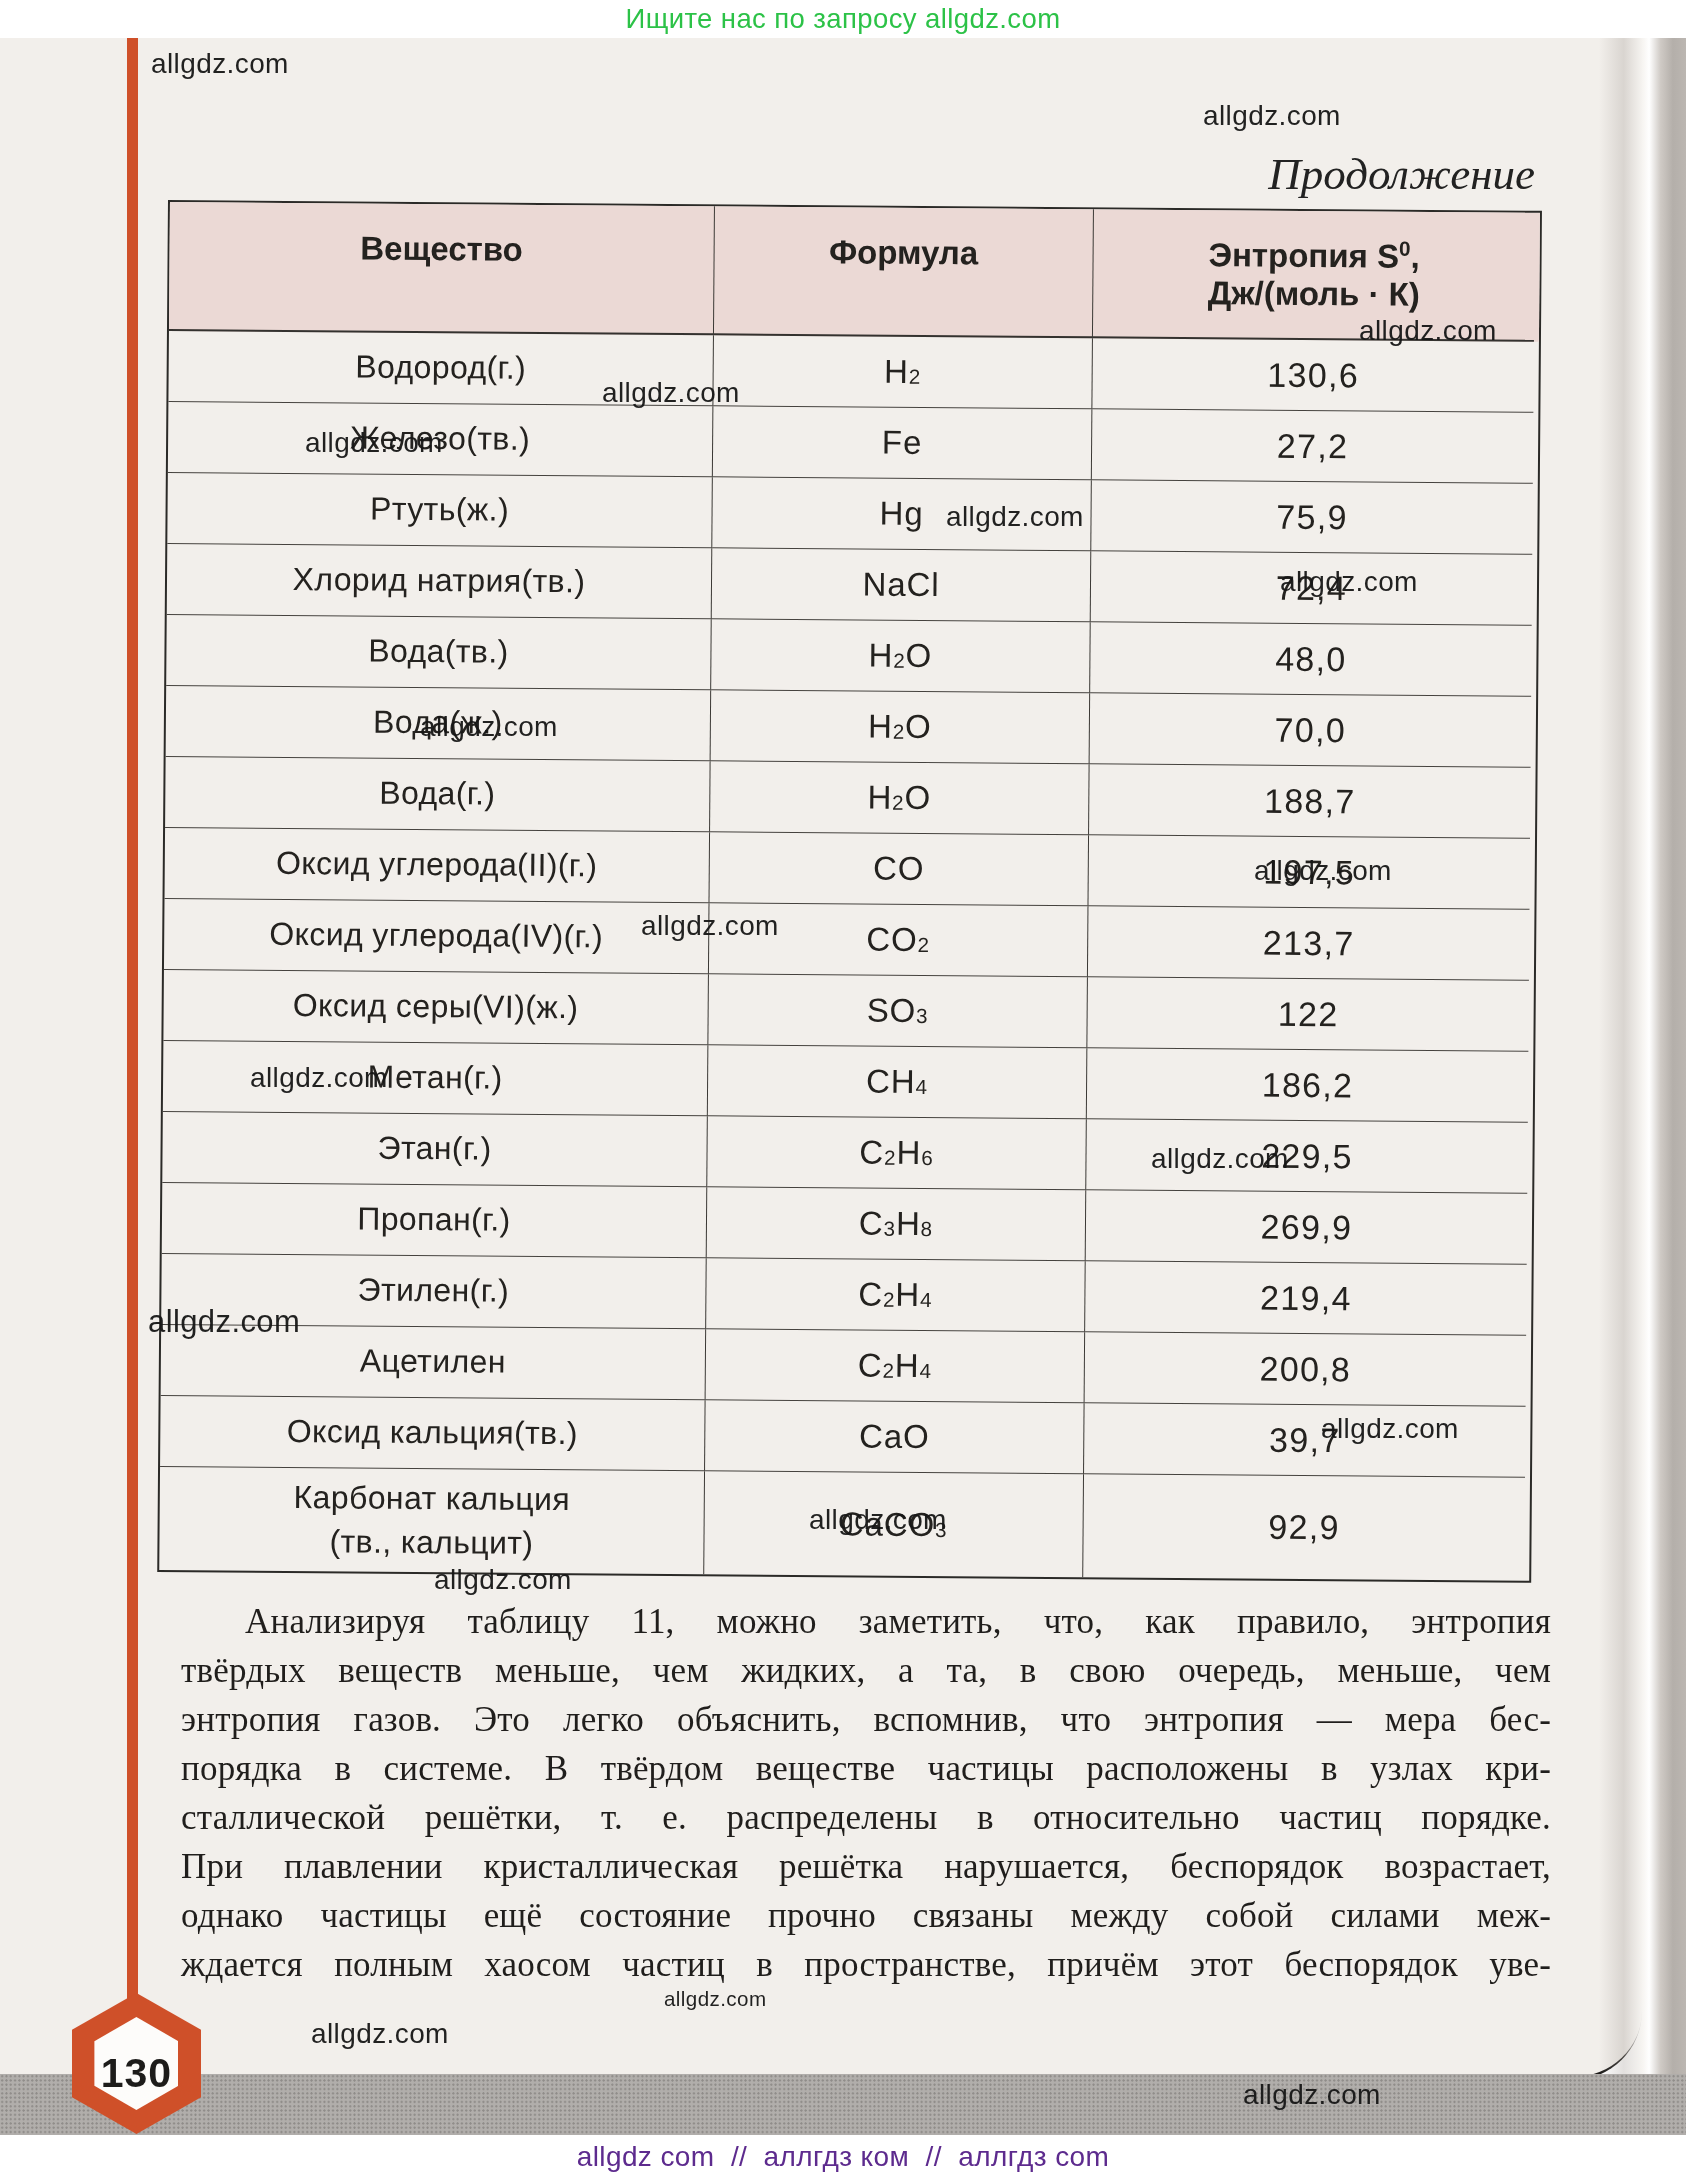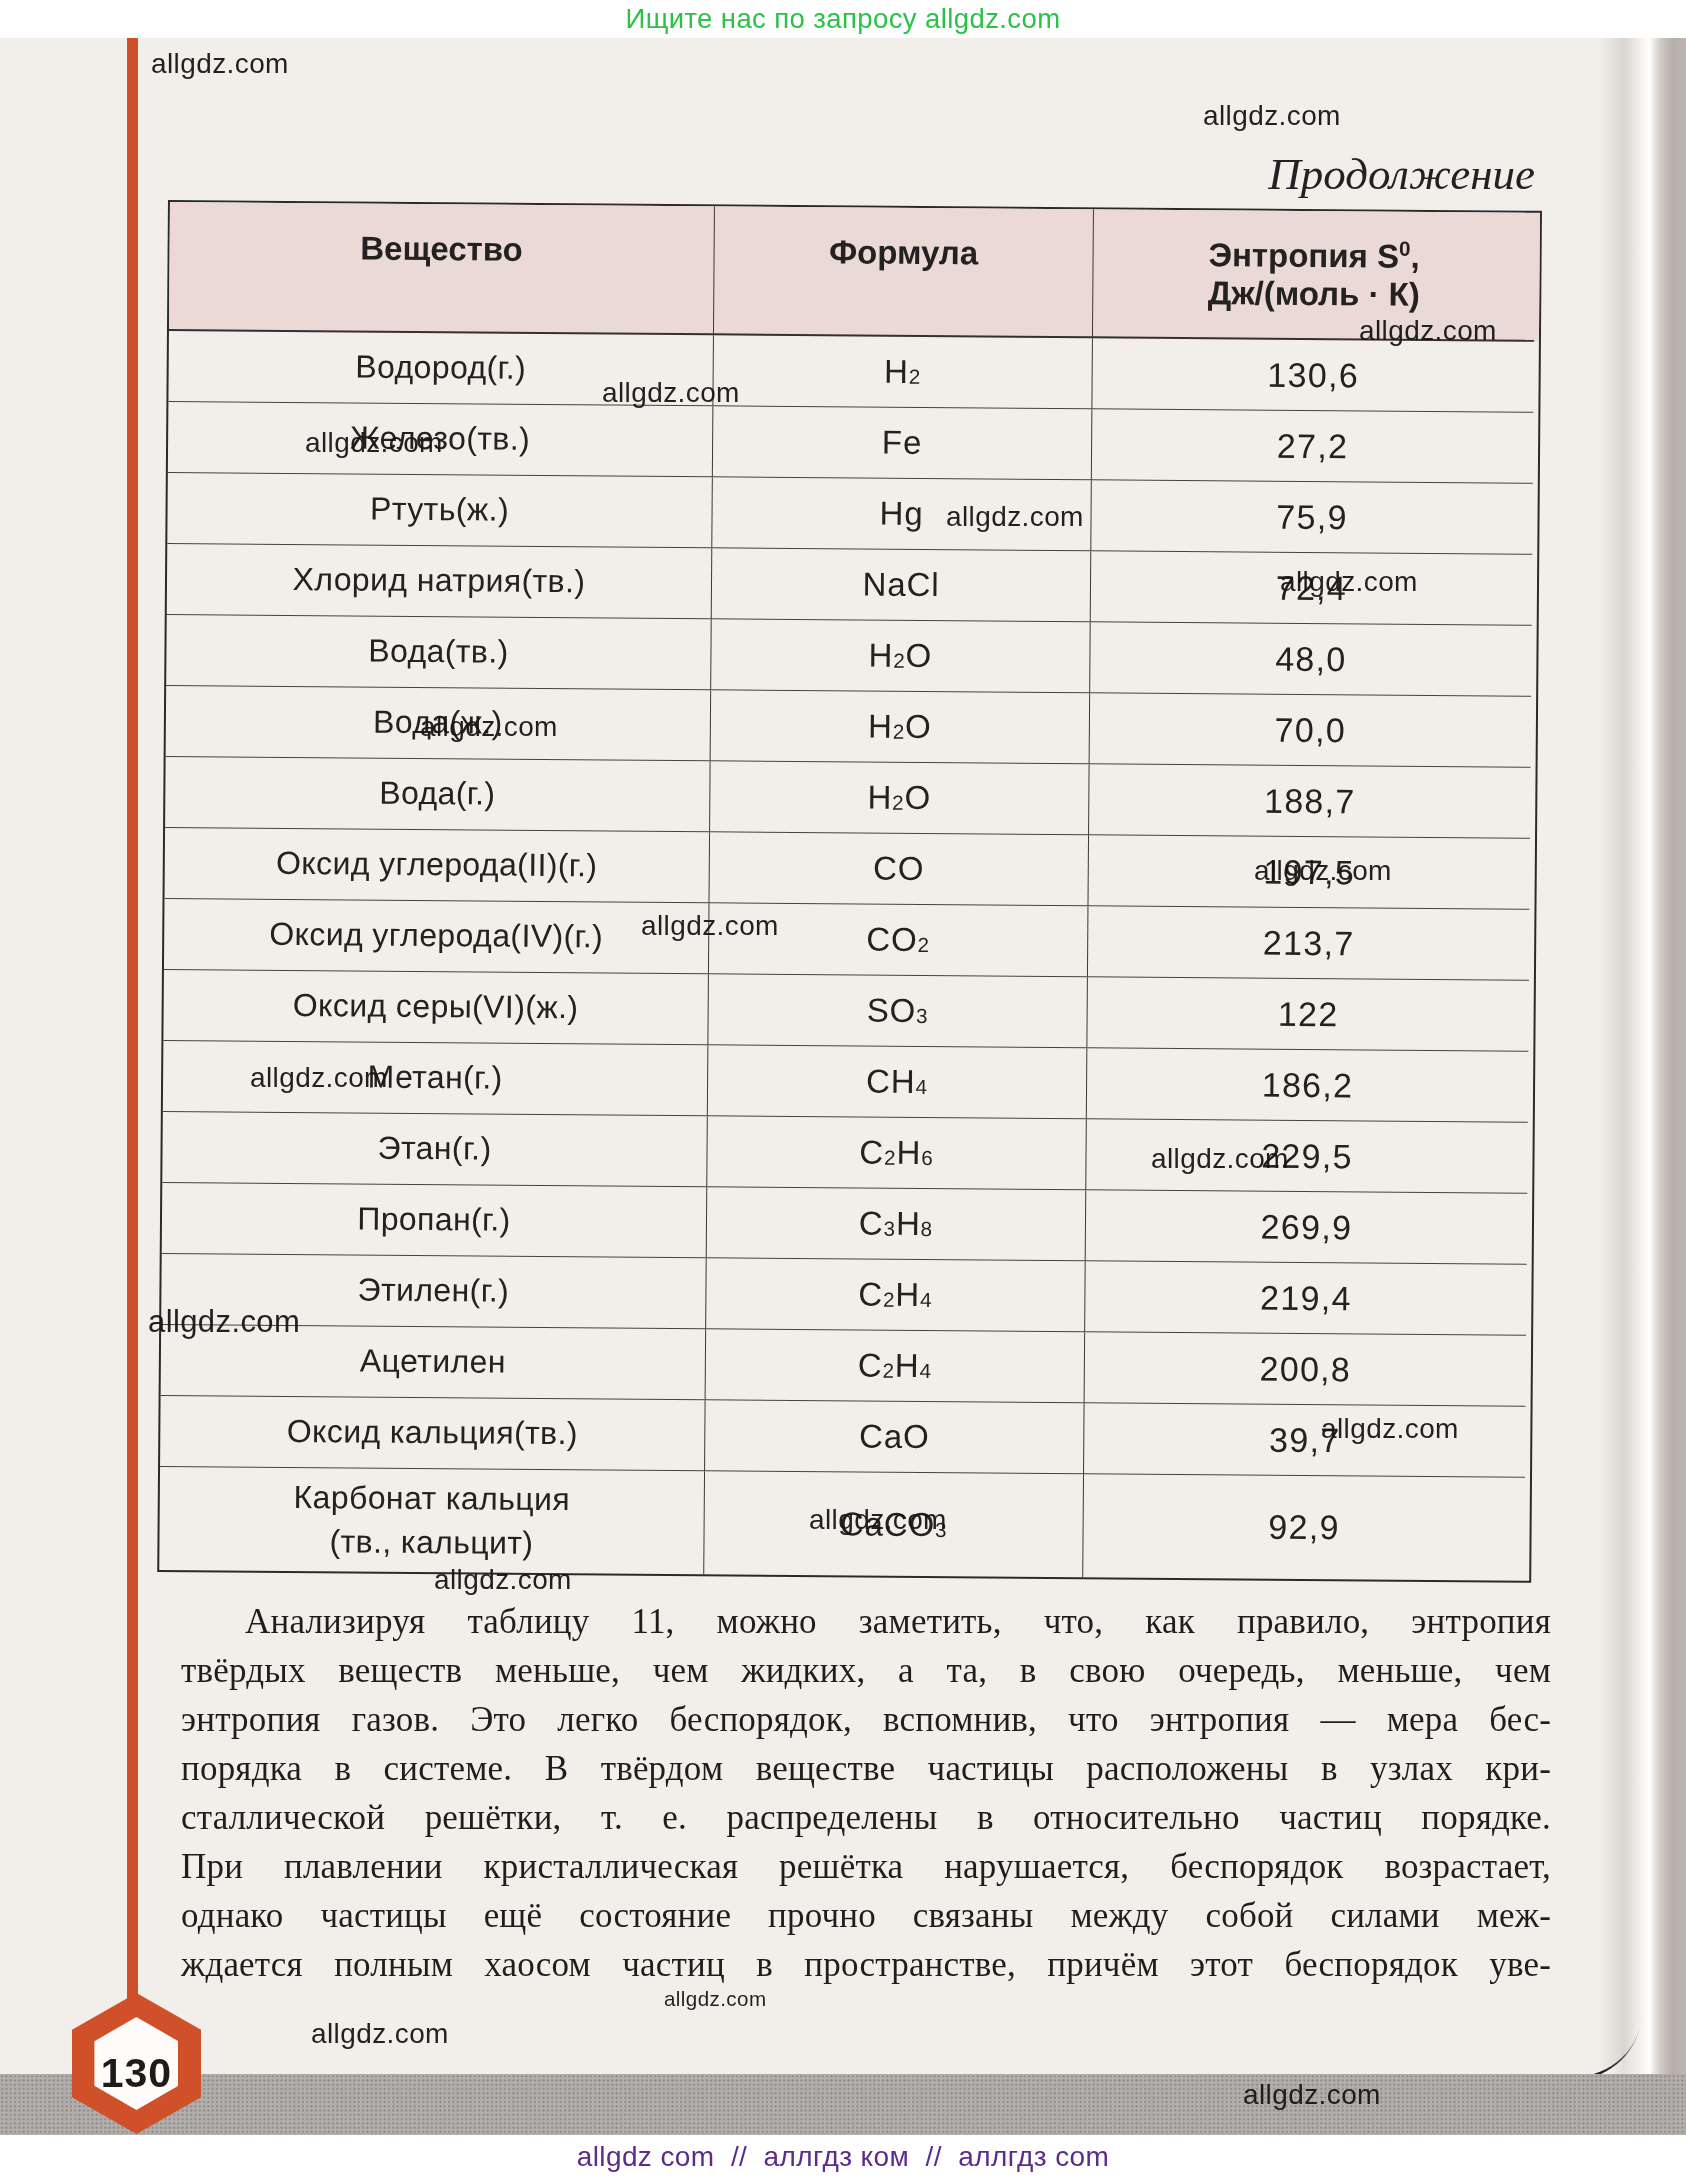--- a/index.html
+++ b/index.html
@@ -283,21 +283,21 @@
             <sub>3</sub>
           </div>
           <div class="cell val">92,9</div>
         </div>
       </div>
   </div>
 
   <div class="para">
       <div class="pline first">Анализируя таблицу 11, можно заметить, что, как правило, энтропия</div>
       <div class="pline">твёрдых веществ меньше, чем жидких, а та, в свою очередь, меньше, чем</div>
-      <div class="pline">энтропия газов. Это легко беспорядок, вспомнив, что энтропия — мера бес-</div>
+      <div class="pline">энтропия газов. Это легко объяснить, вспомнив, что энтропия — мера бес-</div>
       <div class="pline">порядка в системе. В твёрдом веществе частицы расположены в узлах кри-</div>
       <div class="pline">сталлической решётки, т. е. распределены в относительно частиц порядке.</div>
       <div class="pline">При плавлении кристаллическая решётка нарушается, беспорядок возрастает,</div>
       <div class="pline">однако частицы ещё состояние прочно связаны между собой силами меж-</div>
       <div class="pline">ждается полным хаосом частиц в пространстве, причём этот беспорядок уве-</div>
     </div>
 
   <div class="gray-band"></div>
   <div class="footer-strip"></div>
   <div class="footer-text">allgdz com  //  аллгдз ком  //  аллгдз com</div>

